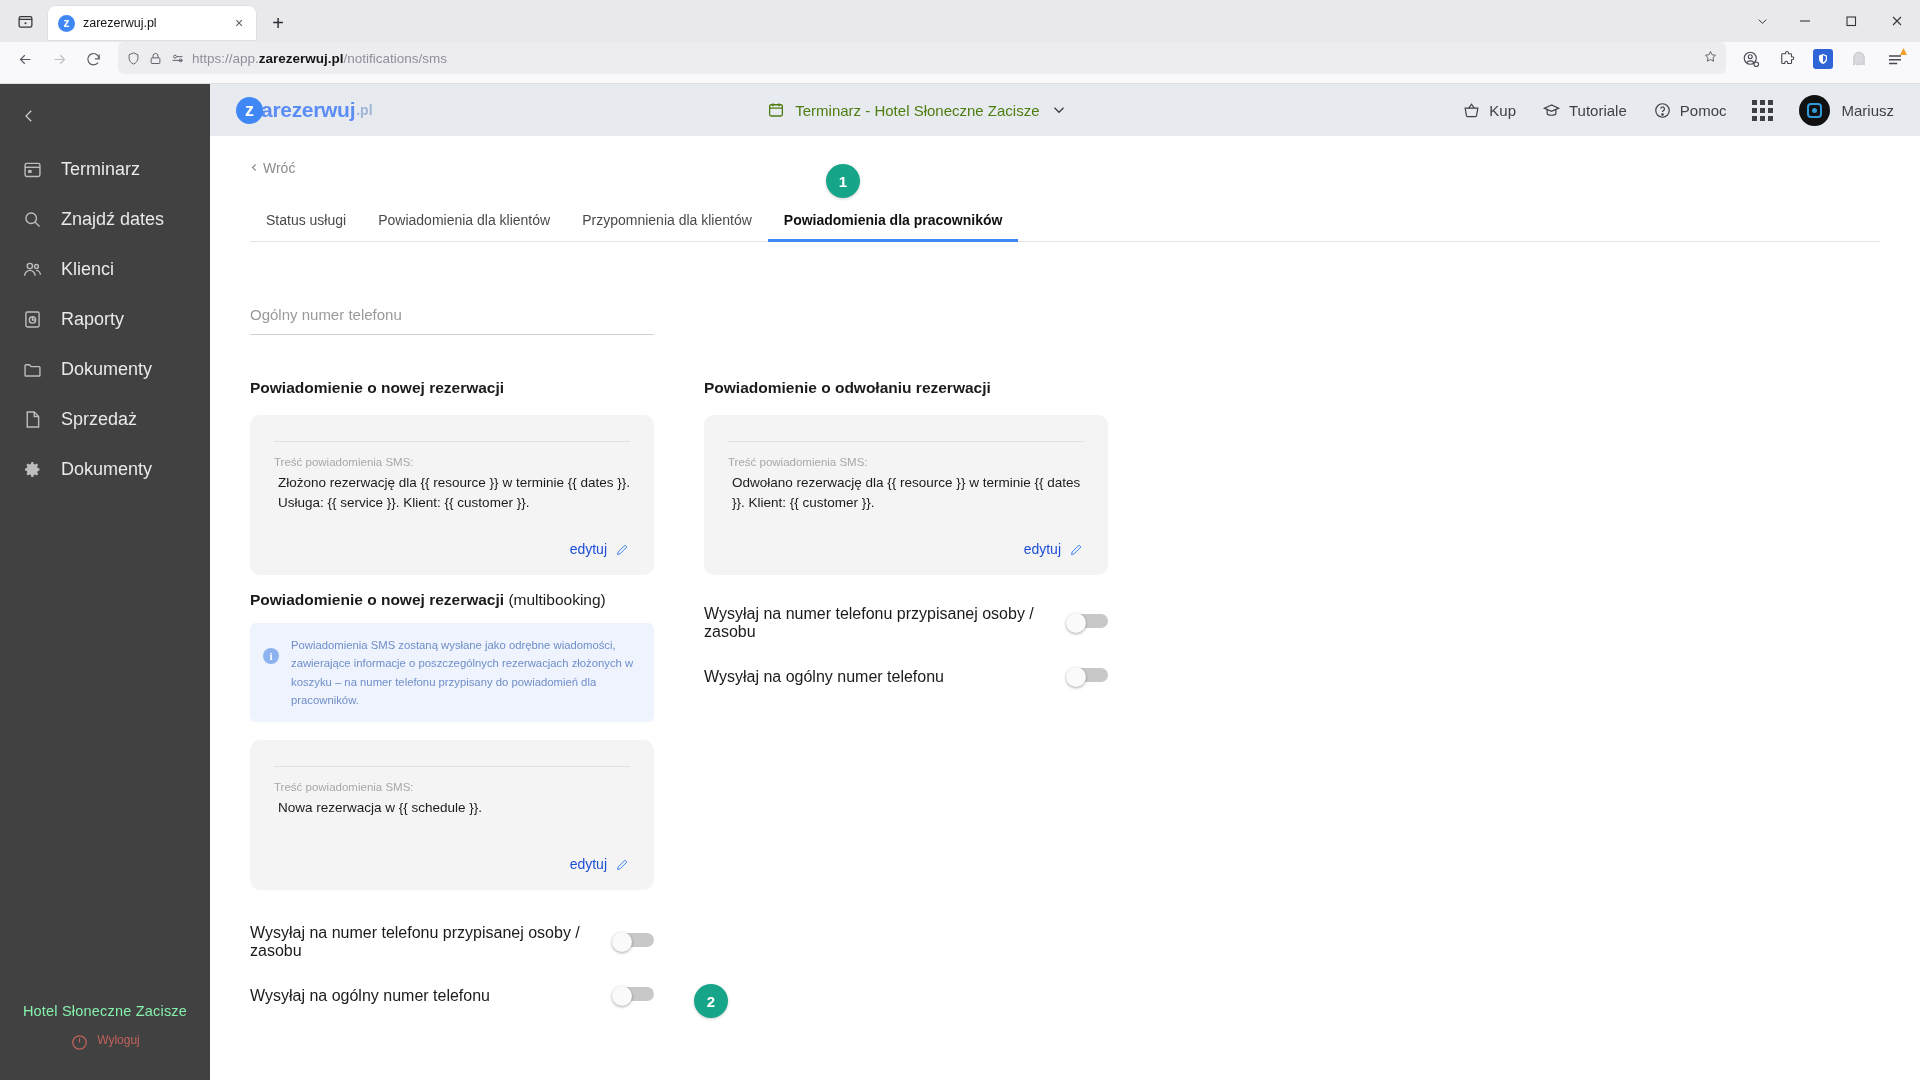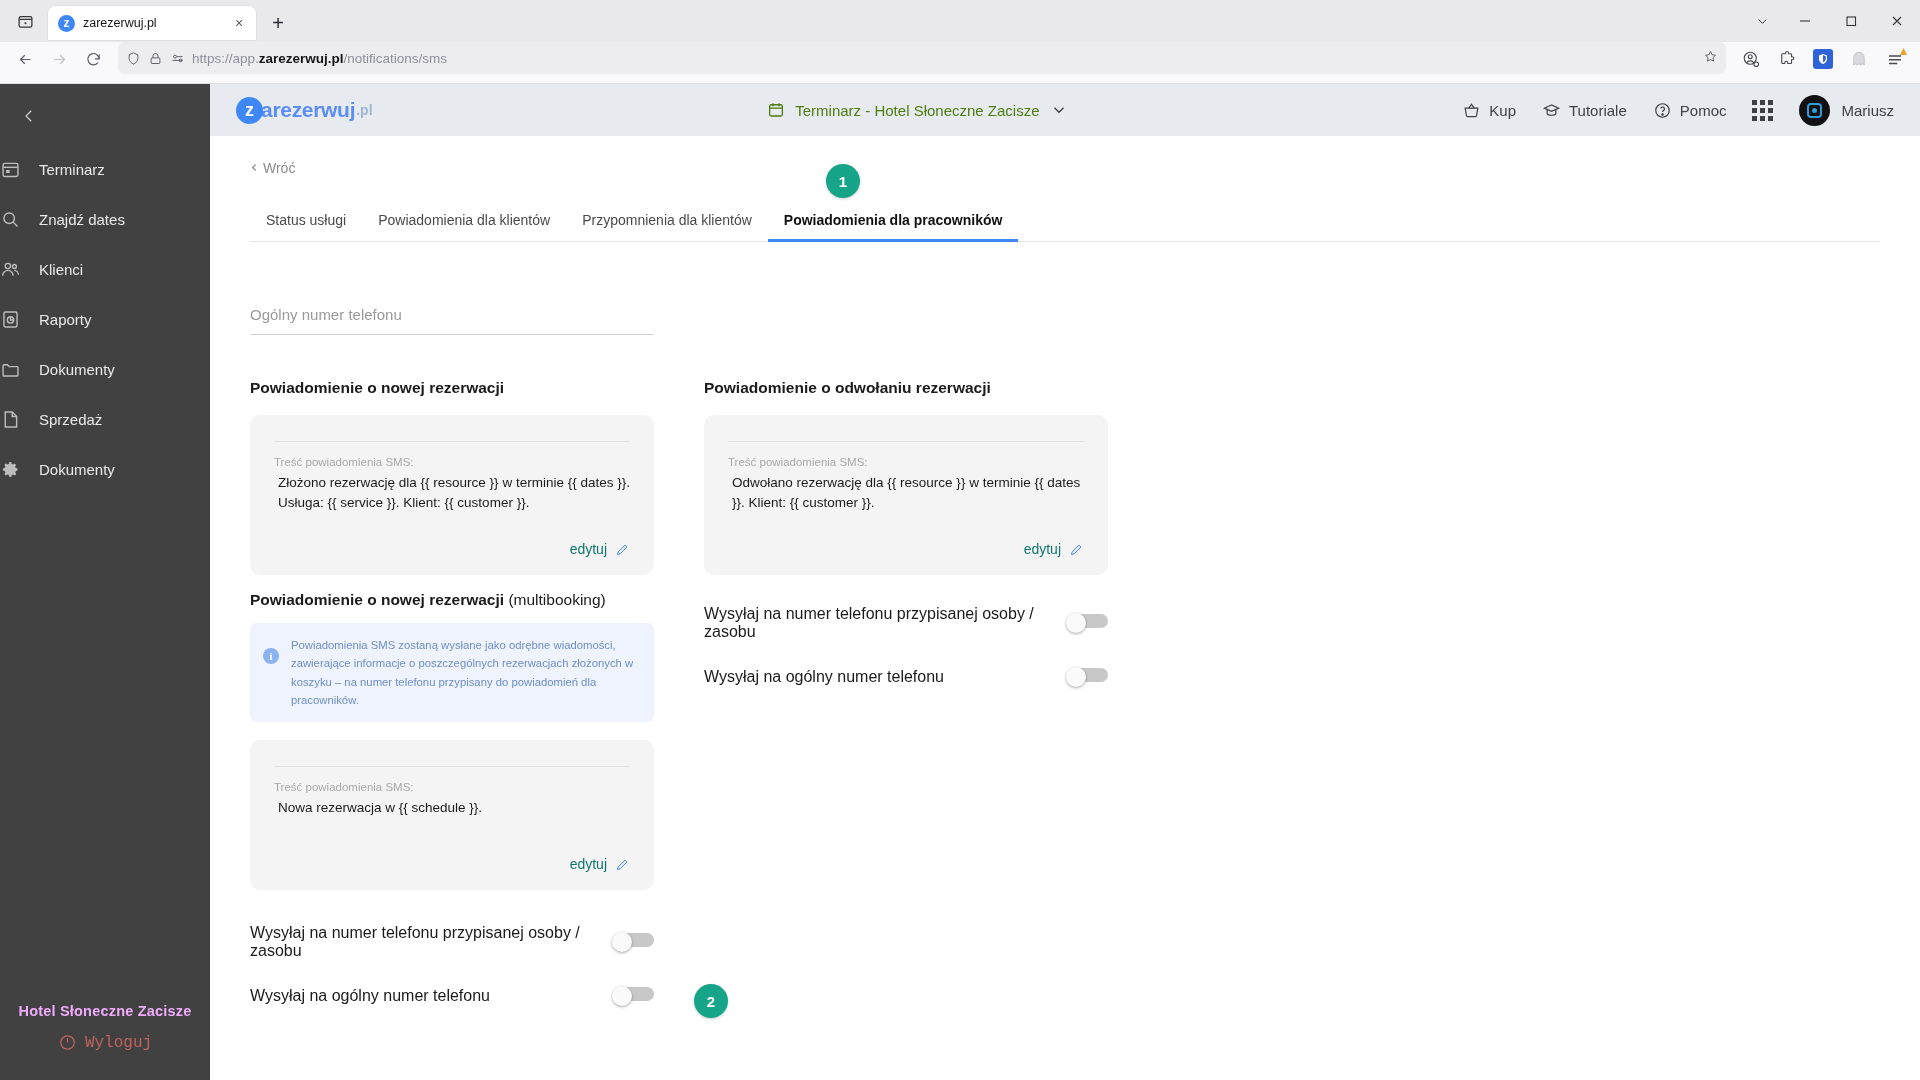--- a/index.html
+++ b/index.html
@@ -85,27 +85,27 @@
   .sidebar {
     width: 210px; flex: 0 0 210px; background: #414141;
     display: flex; flex-direction: column; padding-top: 10px;
     position: relative;
   }
   .collapse-btn { height: 44px; display:flex; align-items:center; padding-left: 20px; color:#cfcfcf; }
   .collapse-btn svg { width: 18px; height: 18px; }
   .side-nav { margin-top: 6px; }
   .side-item {
     display: flex; align-items: center; gap: 18px;
-    height: 50px; color: #e9e9e9; font-size: 15px;
+    height: 50px; padding-left: 22px; color: #e9e9e9; font-size: 18px;
   }
   .side-item .ico { width: 21px; height: 21px; flex: 0 0 21px; color:#bdbdbd; display:flex;align-items:center;justify-content:center;}
   .side-item .ico svg { width: 21px; height: 21px; }
   .side-bottom { margin-top: auto; padding-bottom: 24px; text-align: center; }
-  .side-company { color: #f0abfc; font-size: 14.5px; font-weight: bold; letter-spacing: .2px; }
-  .logout { margin-top: 14px; display:inline-flex; align-items:flex-end; gap:8px; color:#c0625d; font-size: 16px; font-family: Liberation Mono, monospace; }
+  .side-company { color: #86efac; font-size: 14.5px; font-weight: normal; letter-spacing: .2px; }
+  .logout { margin-top: 14px; display:inline-flex; align-items:flex-start; gap:8px; color:#c0625d; font-size: 12px; }
   .logout svg { width: 19px; height: 19px; }
 
   
   .main { flex: 1 1 auto; background:#fff; display:flex; flex-direction:column; min-width: 0; }
 
   .topbar {
     height: 52px; background: #e7ebf0; display:flex; align-items:center;
     padding: 0 26px; flex: 0 0 52px;
   }
   .logo { display:flex; align-items:center; gap: 1px; }
@@ -181,21 +181,21 @@
 
   .card {
     margin-top: 18px; background:#f4f4f5; border-radius: 10px;
     padding: 26px 24px 18px 24px; min-height: 160px;
     display:flex; flex-direction:column;
   }
   .card-divider { height:1px; background:#e2e2e3; margin: 0 0 0 0; }
   .card-label { font-size: 11.5px; color:#a8a8a8; margin-top: 14px; }
   .card-body { font-size: 13.5px; color:#1b1b1b; line-height: 1.5; margin-top: 5px; padding-left: 4px; }
   .card-foot { margin-top: auto; display:flex; justify-content:flex-end; align-items:center; gap:8px; padding-top: 22px; }
-  .edit-link { color:#0f766e; font-size: 14px; }
+  .edit-link { color:#1d4ed8; font-size: 14px; }
   .edit-link + svg { width: 15px; height: 15px; color:#3f87f5; }
 
   .info-box {
     margin-top: 14px; background:#eef3fd; border-radius: 6px;
     display:flex; gap: 12px; padding: 13px 16px 13px 13px;
   }
   .info-ico {
     width: 16px; height: 16px; flex: 0 0 16px; border-radius:50%;
     background:#8cb2f0; color:#fff; font-size: 11px; font-weight:bold;
     display:flex; align-items:center; justify-content:center; margin-top: 12px;

